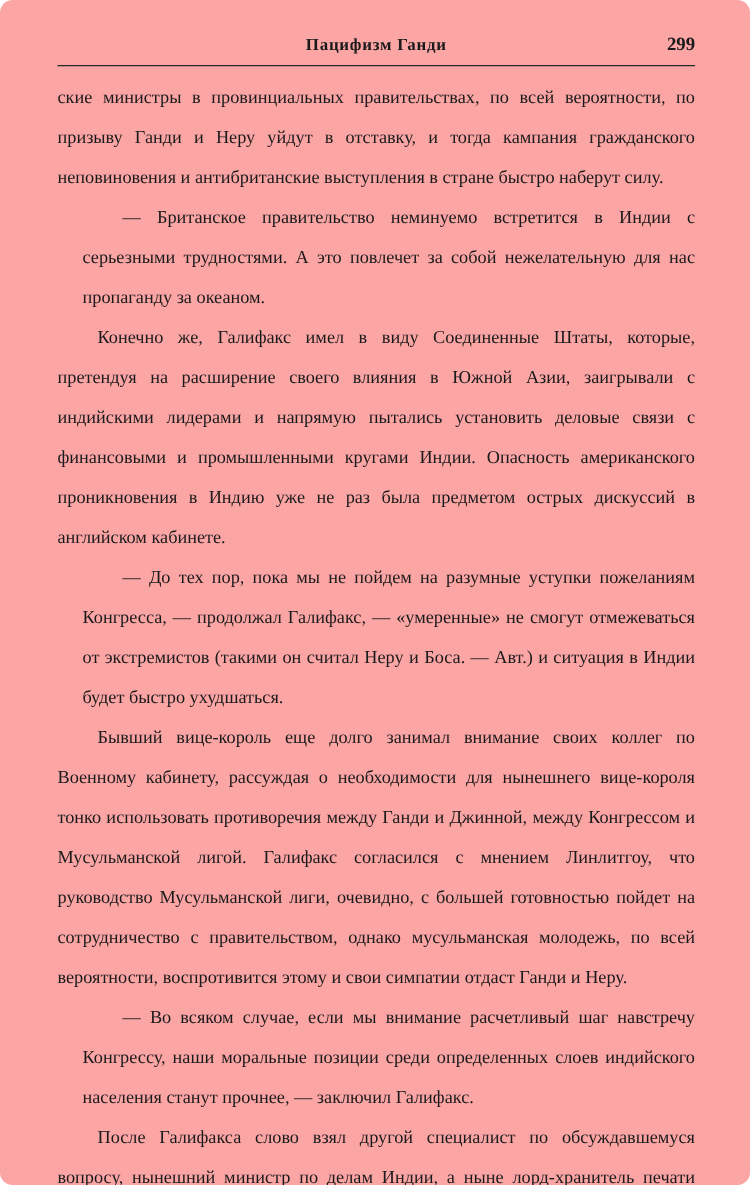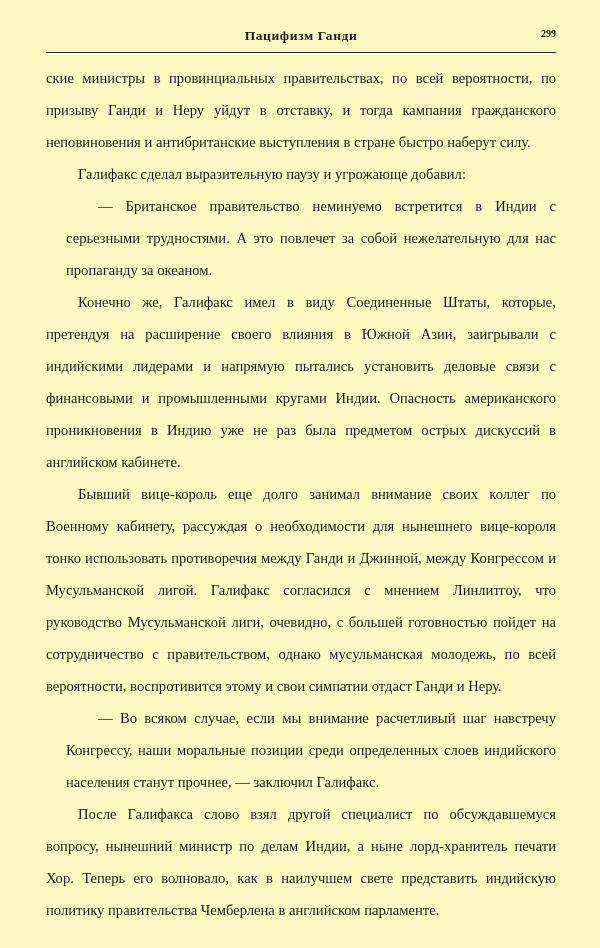--- a/index.html
+++ b/index.html
@@ -13,21 +13,22 @@
     font-family: "Liberation Serif", serif;
     color: #1a1a1a;
     overflow: hidden;
   }
   .page {
     position: relative;
     width: 600px;
     height: 948px;
     box-sizing: border-box;
     padding: 0;
-    background: #fef9c3;
+    background: #fca5a5;
+    border-radius: 10px;
   }
   .header {
     position: absolute;
     left: 46px;
     right: 44px;
     top: 28px;
     height: 22px;
     display: flex;
     align-items: baseline;
     justify-content: center;
@@ -36,21 +37,21 @@
     font-size: 13.5px;
     font-weight: bold;
     letter-spacing: 0.6px;
     text-align: center;
     white-space: nowrap;
   }
   .header-page-number {
     position: absolute;
     right: 0;
     top: 0;
-    font-size: 10px;
+    font-size: 15px;
     font-weight: bold;
   }
   .rule {
     position: absolute;
     left: 46px;
     right: 44px;
     top: 52px;
     height: 1px;
     background: #2a2a2a;
   }
@@ -84,21 +85,21 @@
 
   <div class="header">
     <span class="header-title">Пацифизм  Ганди</span>
     <span class="header-page-number">299</span>
   </div>
 
   <div class="rule"></div>
 
   <div class="body-text">
     <p class="para noindent">ские министры в провинциальных правительствах, по всей вероятности, по призыву Ганди и Неру уйдут в отставку, и тогда кампания гражданского неповиновения и антибританские выступления в стране быстро наберут силу.</p>
-    <p class="para">Галифакс сделал выразительную паузу и угрожающе добавил:</p>
     <p class="para dash">— Британское правительство неминуемо встретится в Индии с серьезными трудностями. А это повлечет за собой нежелательную для нас пропаганду за океаном.</p>
     <p class="para">Конечно же, Галифакс имел в виду Соединенные Штаты, которые, претендуя на расширение своего влияния в Южной Азии, заигрывали с индийскими лидерами и напрямую пытались установить деловые связи с финансовыми и промышленными кругами Индии. Опасность американского проникновения в Индию уже не раз была предметом острых дискуссий в английском кабинете.</p>
+    <p class="para dash">— До тех пор, пока мы не пойдем на разумные уступки пожеланиям Конгресса, — продолжал Галифакс, — «умеренные» не смогут отмежеваться от экстремистов (такими он считал Неру и Боса. — Авт.) и ситуация в Индии будет быстро ухудшаться.</p>
     <p class="para">Бывший вице-король еще долго занимал внимание своих коллег по Военному кабинету, рассуждая о необходимости для нынешнего вице-короля тонко использовать противоречия между Ганди и Джинной, между Конгрессом и Мусульманской лигой. Галифакс согласился с мнением Линлитгоу, что руководство Мусульманской лиги, очевидно, с большей готовностью пойдет на сотрудничество с правительством, однако мусульманская молодежь, по всей вероятности, воспротивится этому и свои симпатии отдаст Ганди и Неру.</p>
     <p class="para dash">— Во всяком случае, если мы внимание расчетливый шаг навстречу Конгрессу, наши моральные позиции среди определенных слоев индийского населения станут прочнее, — заключил Галифакс.</p>
     <p class="para">После Галифакса слово взял другой специалист по обсуждавшемуся вопросу, нынешний министр по делам Индии, а ныне лорд-хранитель печати Хор. Теперь его волновало, как в наилучшем свете представить индийскую политику правительства Чемберлена в английском парламенте.</p>
   </div>
 
 </div>
 
 </body></html>

